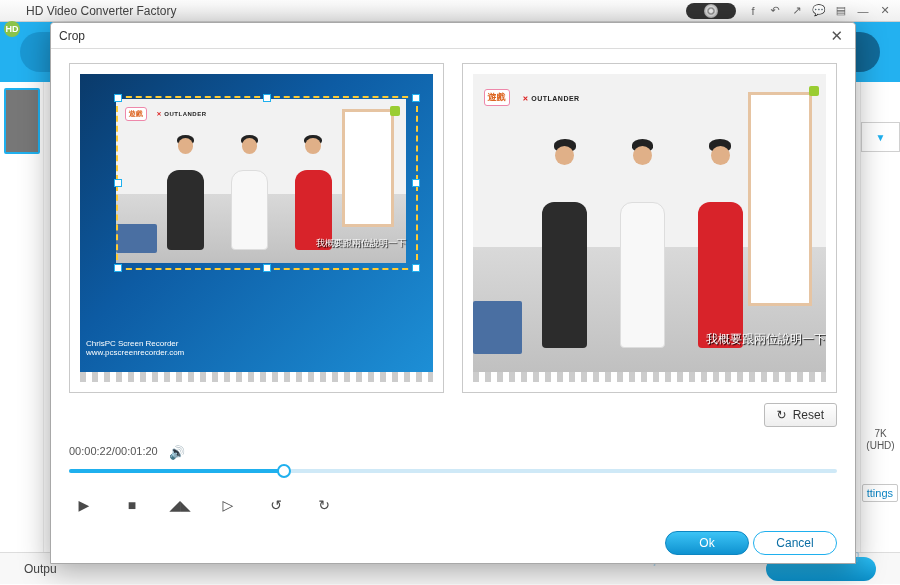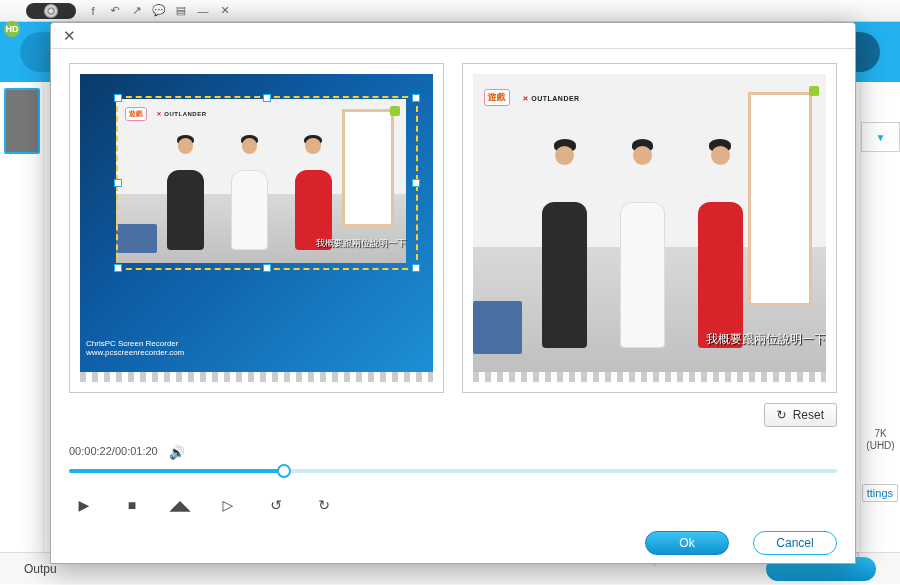--- a/index.html
+++ b/index.html
@@ -149,40 +149,41 @@
     .time-top .spk { color: #c23; font-size: 13px; }
     .progress { position: relative; height: 14px; margin-top: 4px; }
     .track { position: absolute; top: 5px; left: 0; right: 0; height: 4px; background: #cfe9f7; border-radius: 2px; }
     .fill { position: absolute; top: 5px; left: 0; width: 28%; height: 4px; background: #1fb0ee; border-radius: 2px; }
     .thumb-handle { position: absolute; top: 0; left: 28%; width: 14px; height: 14px; margin-left: -7px; border-radius: 50%; background: #fff; border: 2px solid #1fb0ee; }
 
     .controls-row { display: flex; align-items: center; gap: 26px; margin-top: 16px; padding-left: 4px; }
     .ctl { width: 22px; height: 22px; display: flex; align-items: center; justify-content: center; color: #4a4a4a; font-size: 14px; cursor: pointer; }
 
     .modal-footer {
-      height: 40px; display: flex; align-items: center; justify-content: flex-end; gap: 24px;
+      height: 40px; display: flex; align-items: center; justify-content: flex-end; gap: 4px;
       padding: 0 18px;
     }
     .pill-btn {
       width: 84px; height: 24px; border-radius: 12px; font-size: 12px;
       display: flex; align-items: center; justify-content: center; cursor: pointer;
       color: #fff; background: linear-gradient(#3cc4f6, #0f92d0);
       border: 1px solid #0d86c1;
     }
     .pill-btn.cancel {
       color: #0b6ea4; background: #fff; border: 1px solid #1fb0ee;
     }
   </style>
 </head>
 <body>
 
 <div class="main-window">
 
   <div class="main-titlebar">
     <div class="logo">HD</div>
+    <div class="title">HD Video Converter Factory</div>
     <div class="disc">
         <div class="disc-inner"></div>
       </div>
     <div class="tb-btn">f</div>
     <div class="tb-btn">↶</div>
     <div class="tb-btn">↗</div>
     <div class="tb-btn">💬</div>
     <div class="tb-btn">▤</div>
     <div class="tb-btn">—</div>
     <div class="tb-btn">✕</div>
@@ -210,20 +211,21 @@
 
   <div class="main-footer">
     <span>Outpu</span>
     <div class="footer-run"></div>
   </div>
 
   <div class="watermark">http://www.azofreeware.com</div>
 
   <div class="modal">
     <div class="modal-titlebar">
+      <div class="title">Crop</div>
       <div class="close">✕</div>
     </div>
 
     <div class="modal-body">
 
       <div class="preview-row">
 
         <div class="pane">
           <div class="video-area">
             <div class="desktop-bg"></div>

